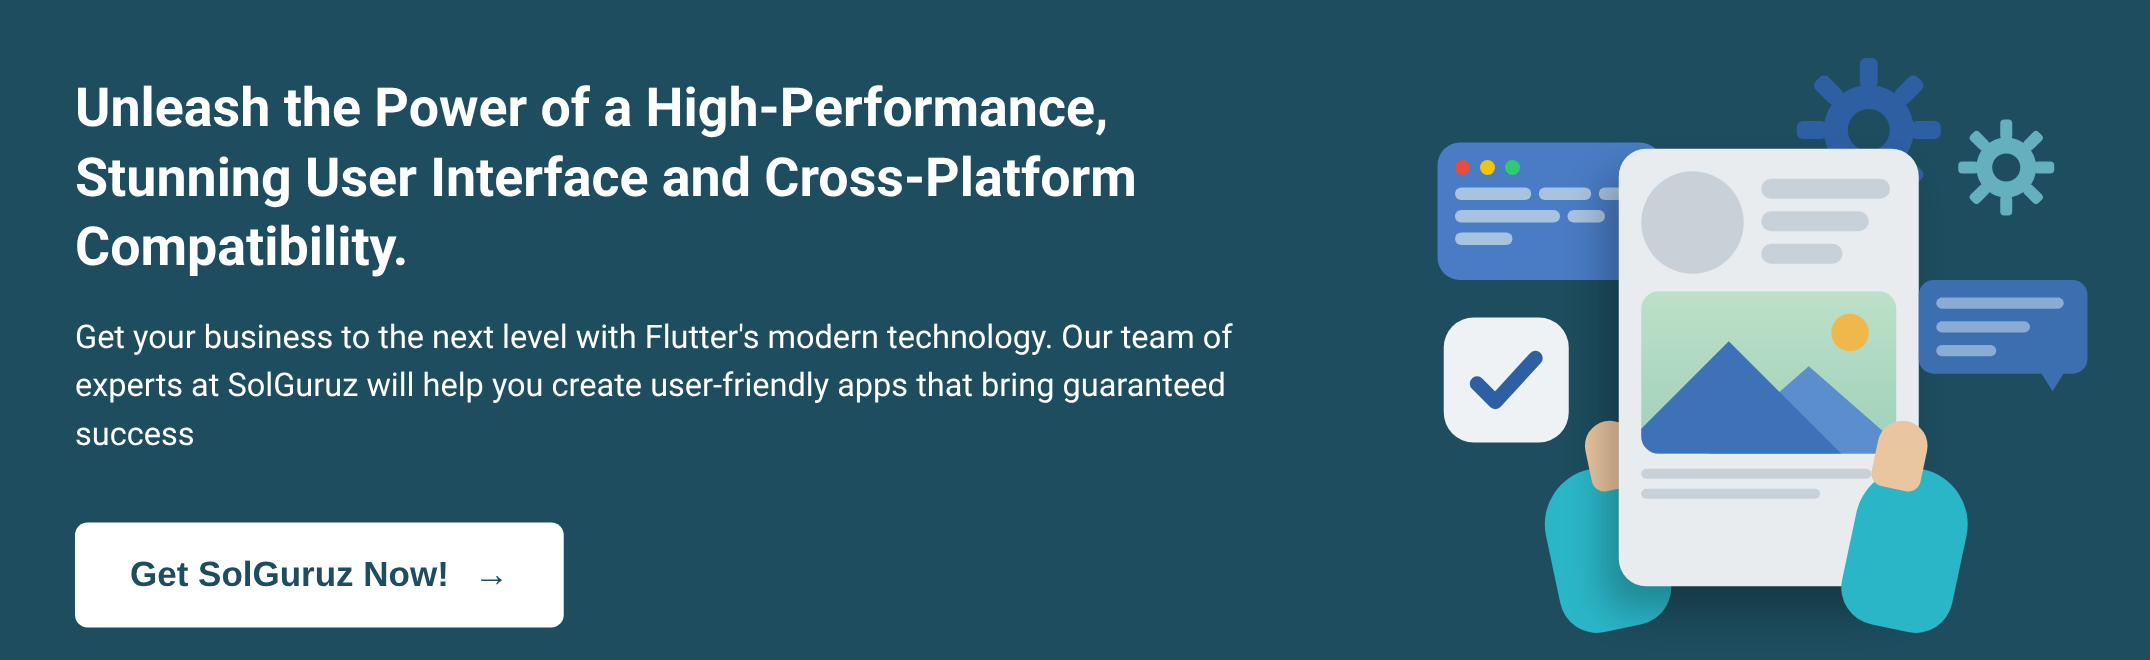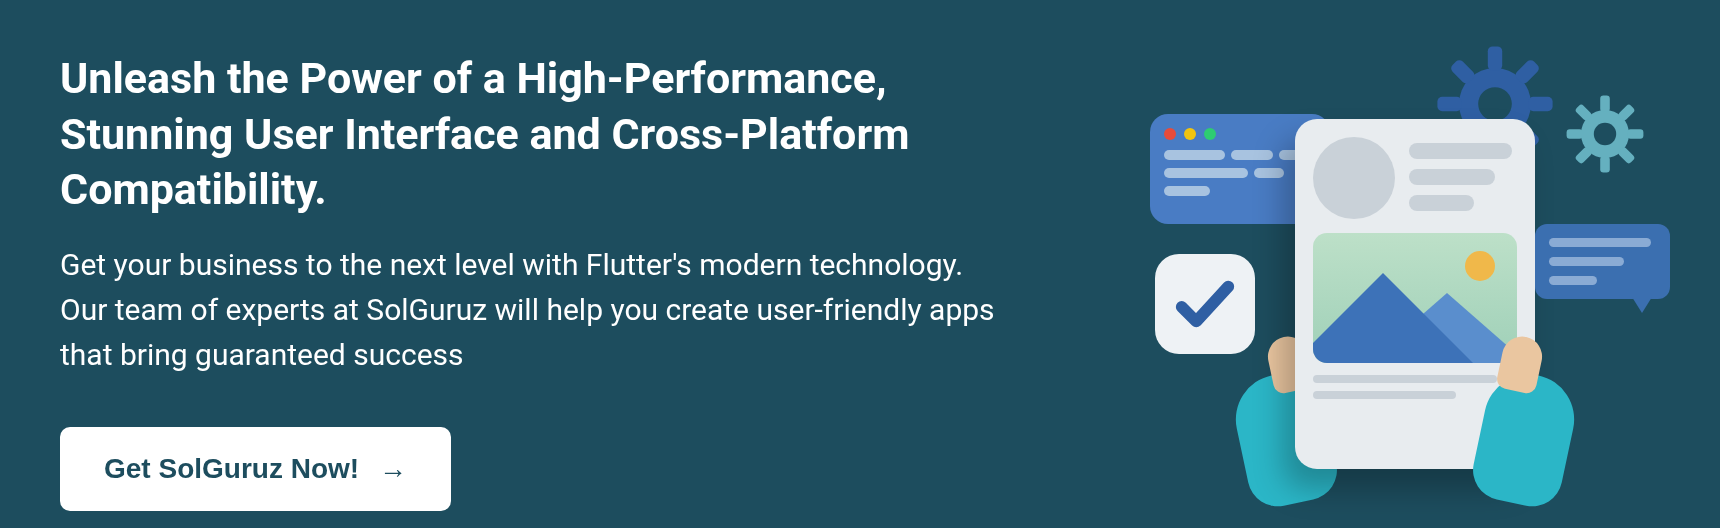--- a/index.html
+++ b/index.html
@@ -25,21 +25,21 @@
     }
     .heading {
       color: #ffffff;
       font-size: 43px;
       font-weight: 700;
       line-height: 1.3;
       margin-bottom: 24px;
     }
     .subheading {
       color: #ffffff;
-      font-size: 30px;
+      font-size: 26px;
       font-weight: 400;
       line-height: 1.5;
       margin-bottom: 50px;
     }
     .cta-button {
       display: inline-flex;
       align-items: center;
       gap: 20px;
       background: #ffffff;
       color: #1d4d5e;

